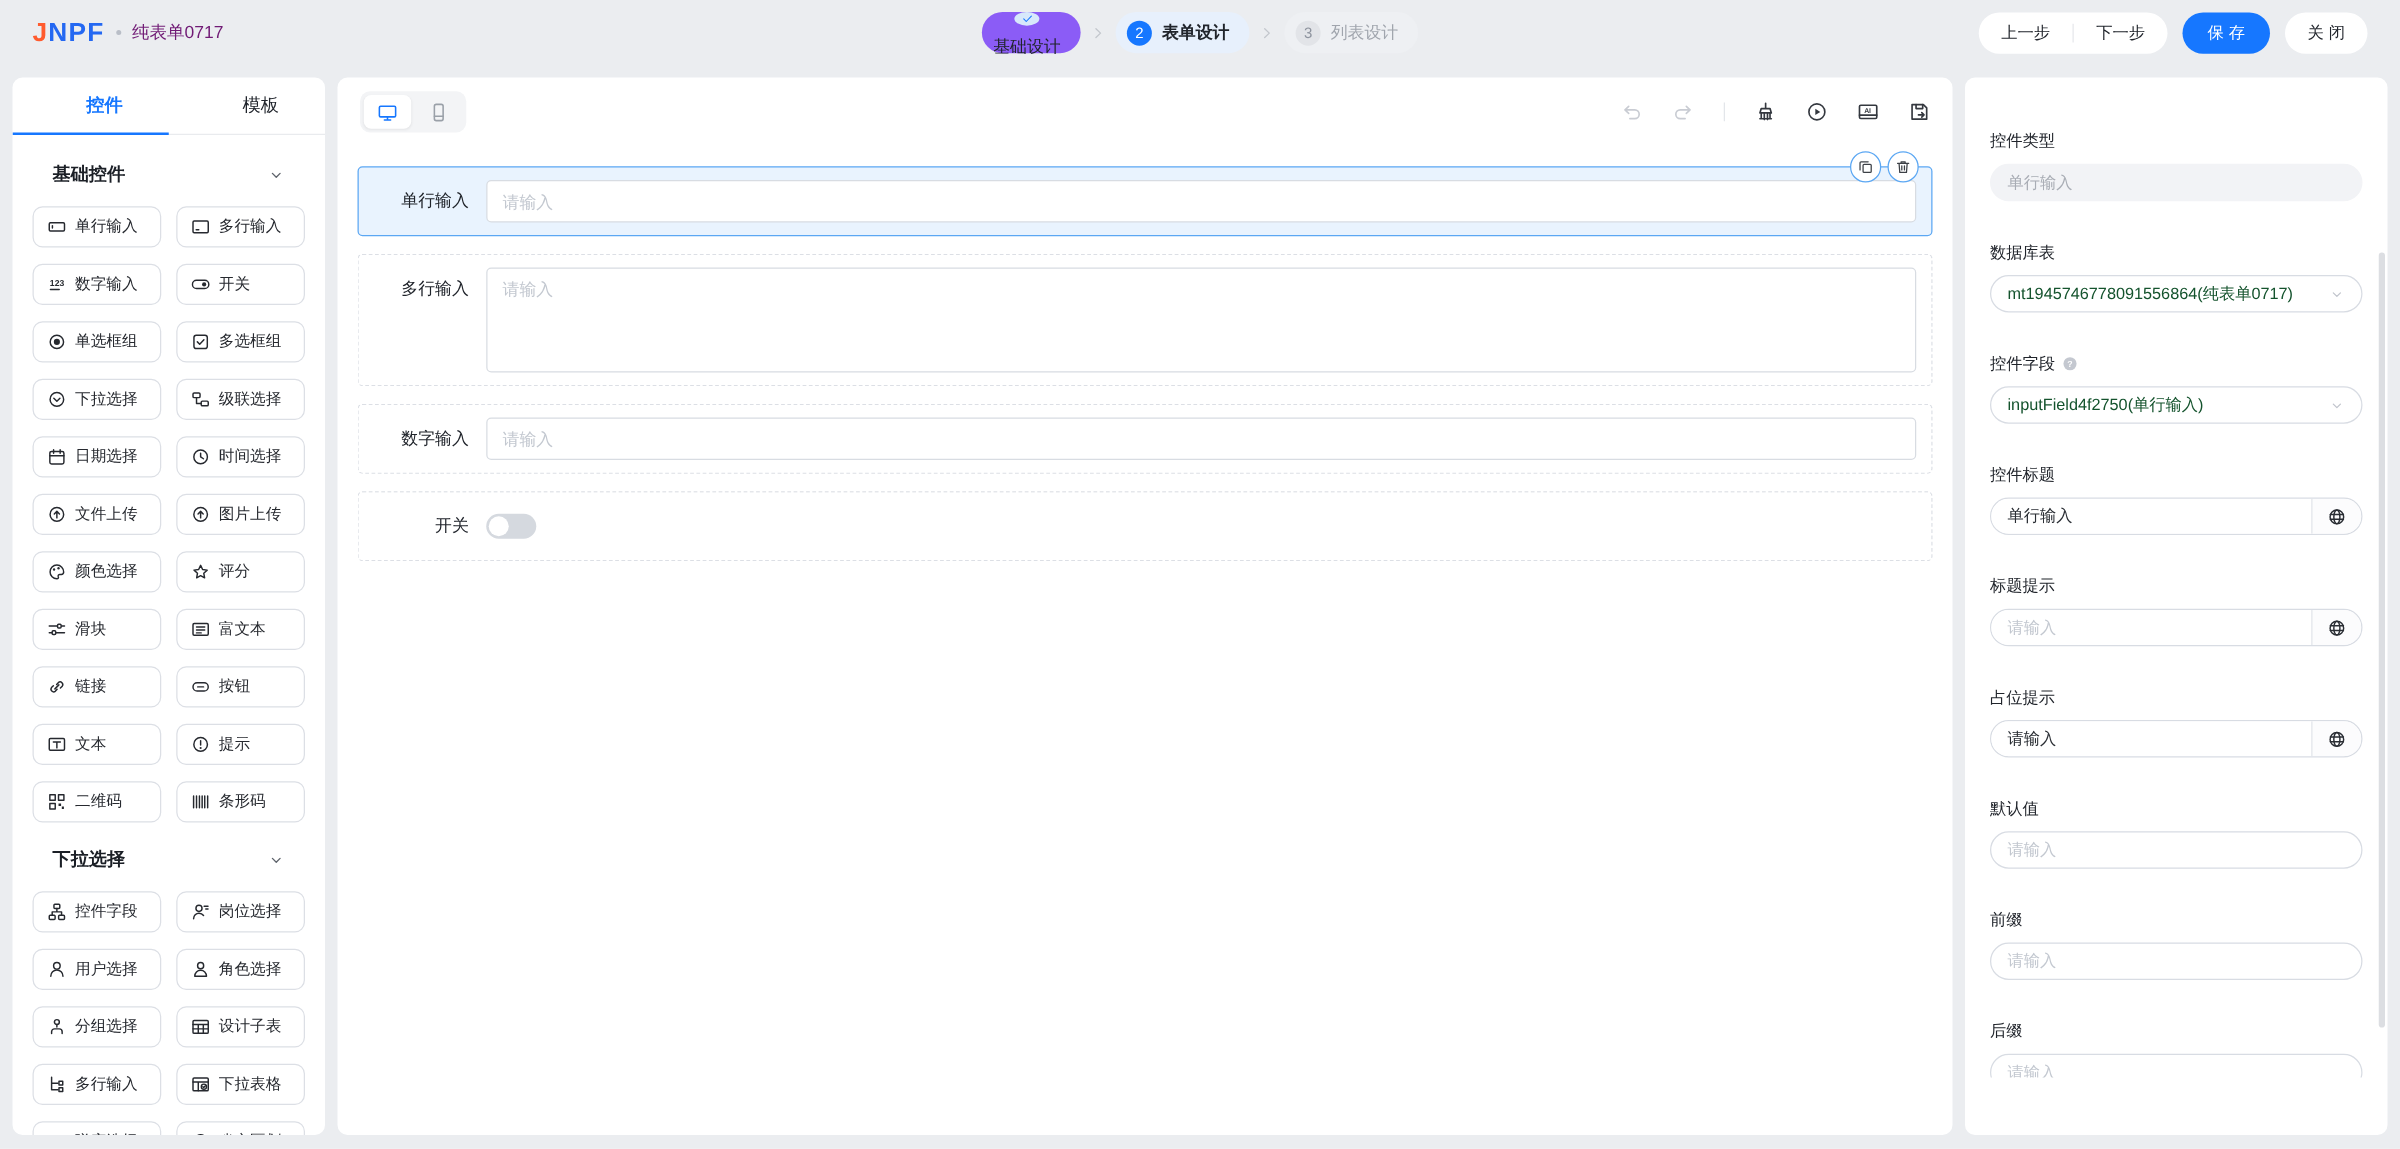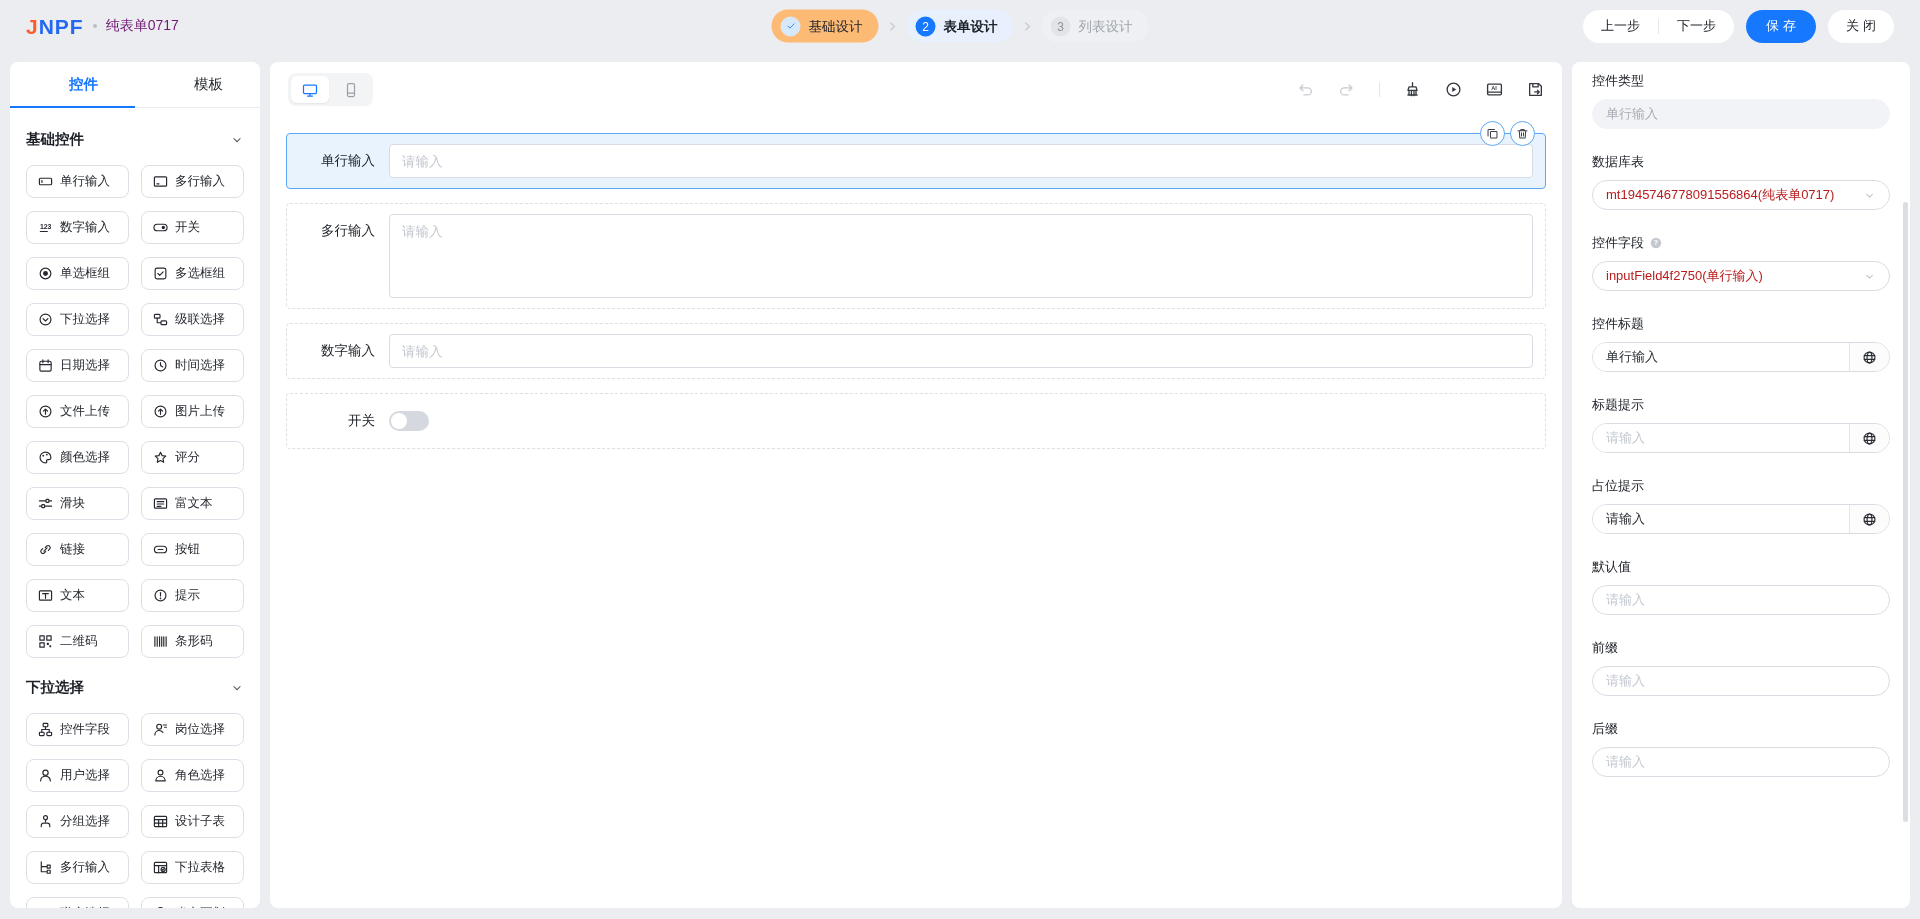--- a/index.html
+++ b/index.html
@@ -11,21 +11,21 @@
   .topbar { position:absolute; top:0; left:0; right:0; height:52px; display:flex; align-items:center; padding:1px 26px; }
   .logo-wrap { display:flex; align-items:center; gap:9px; }
   .logo { font-size:21px; font-weight:800; letter-spacing:1px; line-height:1; }
   .logo-j { color:#ff5b2e; }
   .logo-rest { color:#2468f2; }
   .logo-dot { width:4px; height:4px; border-radius:50%; background:#b9bec7; }
   .doc-title { font-size:14px; color:#701a75; }
 
   .stepper { position:absolute; left:50%; top:50%; transform:translate(-50%,-50%); display:flex; align-items:center; gap:4px; }
   .step { display:flex; align-items:center; gap:8px; height:33px; border-radius:17px; padding:0 16px 0 9px; cursor:pointer; }
-  .step.done    { background:#fdba74; }
+  .step.done    { background:#8b5cf6;flex-direction:column; }
   .step.active  { background:#e7f0fc; }
   .step.pending { background:#eef0f3; }
   .step-badge { width:20px; height:20px; border-radius:50%; display:flex; align-items:center; justify-content:center; font-size:12px; }
   .step.done   .step-badge { background:#d7e8fb; color:#1677ff; }
   .step.active .step-badge { background:#1677ff; color:#fff; }
   .step.pending .step-badge{ background:#e2e4e8; color:#8d939e; }
   .step-label { font-size:13.5px; color:#20242b; }
   .step.active .step-label { font-weight:700; }
   .step.pending .step-label{ color:#a0a5ad; }
   .step-arrow { color:#c3c7cd; display:flex; margin:0 3px; }
@@ -45,21 +45,21 @@
   .right-panel { width:338px; flex:none; }
 
   
   .tabs2, .tabs3 { height:46px; display:flex; border-bottom:1px solid #e9ebee; position:relative; }
   .tab { flex:1; display:flex; align-items:center; justify-content:center; font-size:14.5px; color:#20242b; cursor:pointer;margin-left:22px; }
   .tab.active { color:#1677ff; font-weight:600; }
   .tab-underline { position:absolute; bottom:-1px; left:0; height:2px; background:#1677ff; }
 
   
   .side-scroll { padding:12px 16px 0; height:calc(100% - 46px); overflow:hidden; }
-  .section-title { display:flex; align-items:center; justify-content:space-between; font-size:14.5px; font-weight:700; color:#1b1f26; margin:10px 0 16px; }
+  .section-title { display:flex; align-items:center; justify-content:space-between; font-size:14.5px; font-weight:700; color:#1b1f26; margin:10px 16px 16px; }
   .section-title .chev { color:#5f646c; display:flex; cursor:pointer; }
   .ctrl-grid { display:grid; grid-template-columns:1fr 1fr; gap:13px 12px; margin-bottom:20px; }
   .ctrl-item { height:33px; border:1px solid #dcdfe5; border-radius:8px; background:#fff; display:flex; align-items:center; gap:7px; padding:0 11px; font-size:12.5px; color:#26292f; cursor:grab; white-space:nowrap; overflow:hidden; }
   .ctrl-item .ci { display:flex; color:#26292f; flex:none; }
 
   
   .canvas-toolbar { display:flex; align-items:center; justify-content:space-between; padding:11px 18px 9px; }
   .device-toggle { background:#f3f4f6; border-radius:8px; padding:3px; display:flex; gap:3px; }
   .dev-seg { width:38px; height:27px; border-radius:6px; display:flex; align-items:center; justify-content:center; color:#9aa0a8; cursor:pointer; }
   .dev-seg.active { background:#fff; color:#1677ff; box-shadow:0 1px 2px rgba(0,0,0,.06); }
@@ -78,23 +78,23 @@
   .row-textarea { height:84px; padding:8px 12px; resize:none; }
   .row-input::placeholder, .row-textarea::placeholder { color:#c3c8d0; }
   .sw-wrap { display:flex; align-items:center; height:34px; }
   .c-switch { width:40px; height:20px; border-radius:10px; background:#d5d9df; position:relative; cursor:pointer; }
   .c-switch::after { content:""; position:absolute; top:2px; left:2px; width:16px; height:16px; border-radius:50%; background:#fff; }
   .row-actions { position:absolute; top:-13px; right:10px; display:flex; gap:5px; }
   .act-btn { width:25px; height:25px; border-radius:50%; background:#fff; border:1px solid #5ba7f3; display:flex; align-items:center; justify-content:center; color:#3c4046; cursor:pointer; }
 
   
   .fields { padding:10px 20px 0; height:calc(100% - 46px); overflow:hidden; }
-  .field { margin-bottom:24px; }
+  .field { margin-bottom:24px;margin-top:32px; }
   .f-label { font-size:13px; color:#20242b; margin:0 0 10px; display:flex; align-items:center; gap:5px; height:17px; }
-  .f-input { height:30px; border:1px solid #d8dce3; border-radius:15px; display:flex; align-items:center; padding:0 13px; font-size:13px; color:#b91c1c; background:#fff; white-space:nowrap; overflow:hidden; }
+  .f-input { height:30px; border:1px solid #d8dce3; border-radius:15px; display:flex; align-items:center; padding:0 13px; font-size:13px; color:#14532d; background:#fff; white-space:nowrap; overflow:hidden; }
   .f-input.ph { color:#c3c8d0; }
   .f-input.f-disabled { background:#f2f3f6; border-color:#f2f3f6; color:#a9adb5; }
   .f-select { justify-content:space-between; cursor:pointer; }
   .f-select .chev { color:#c0c4cc; display:flex; flex:none; margin-left:6px; }
   .f-select .val { overflow:hidden; text-overflow:ellipsis; }
   .f-group { display:flex; border:1px solid #d8dce3; border-radius:15px; overflow:hidden; height:30px; }
   .f-group .gi { flex:1; display:flex; align-items:center; padding:0 13px; font-size:13px; color:#2a2e34; background:#fff; }
   .f-group .gi.ph { color:#c3c8d0; }
   .f-group .addon { width:40px; border-left:1px solid #e2e5ea; background:#fcfcfd; display:flex; align-items:center; justify-content:center; color:#2a2e34; cursor:pointer; flex:none; }
   .p-switch { width:40px; height:20px; border-radius:10px; background:#d5d9df; position:relative; cursor:pointer; }

